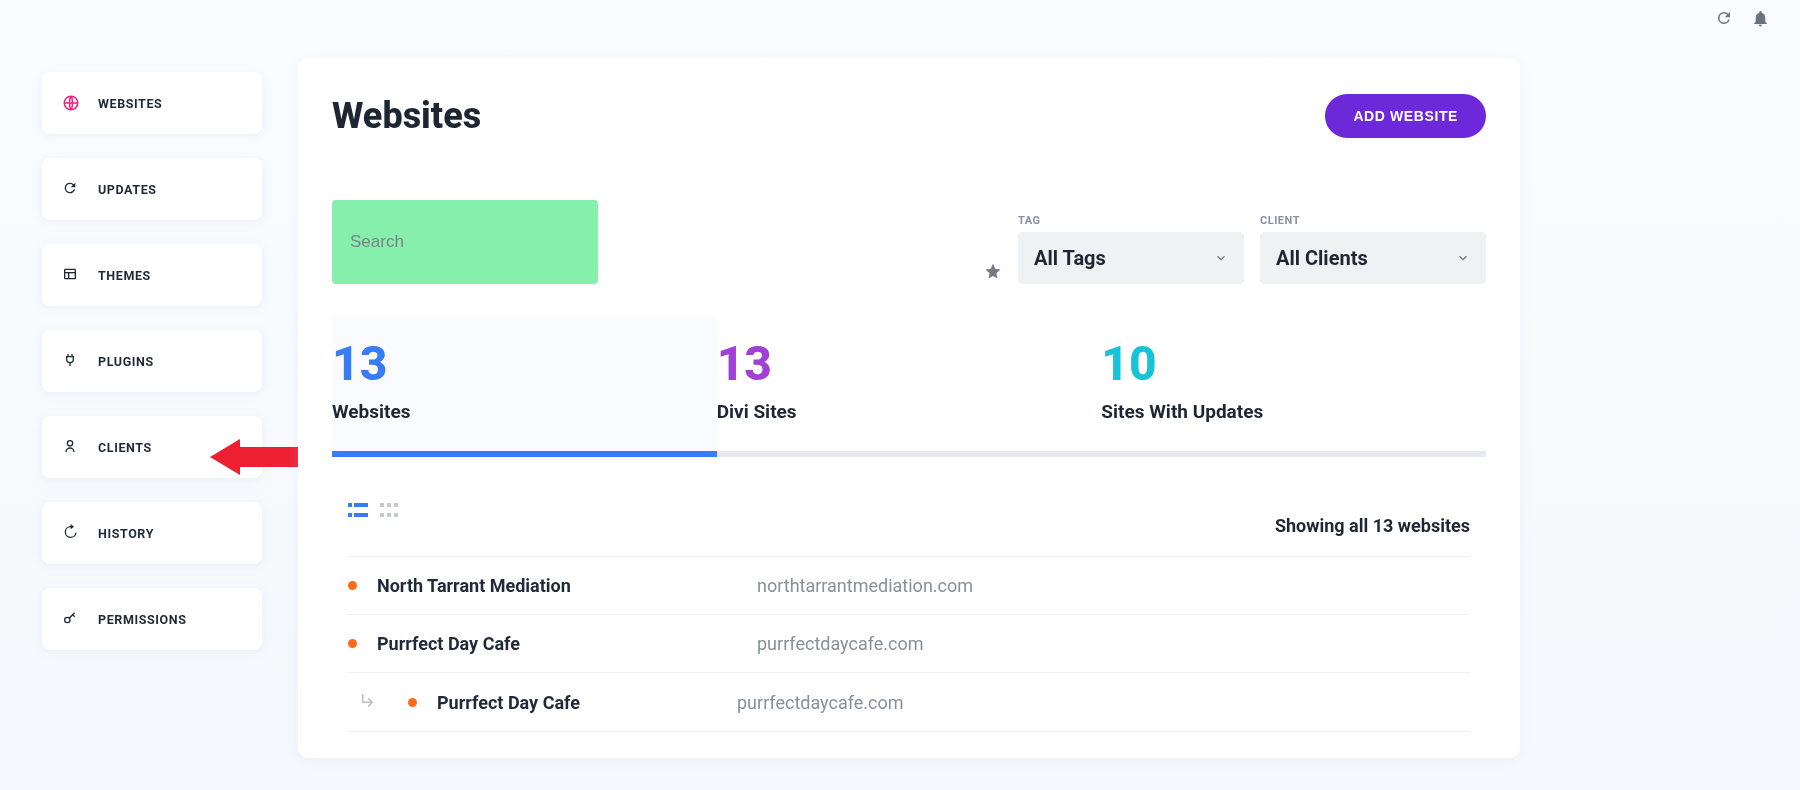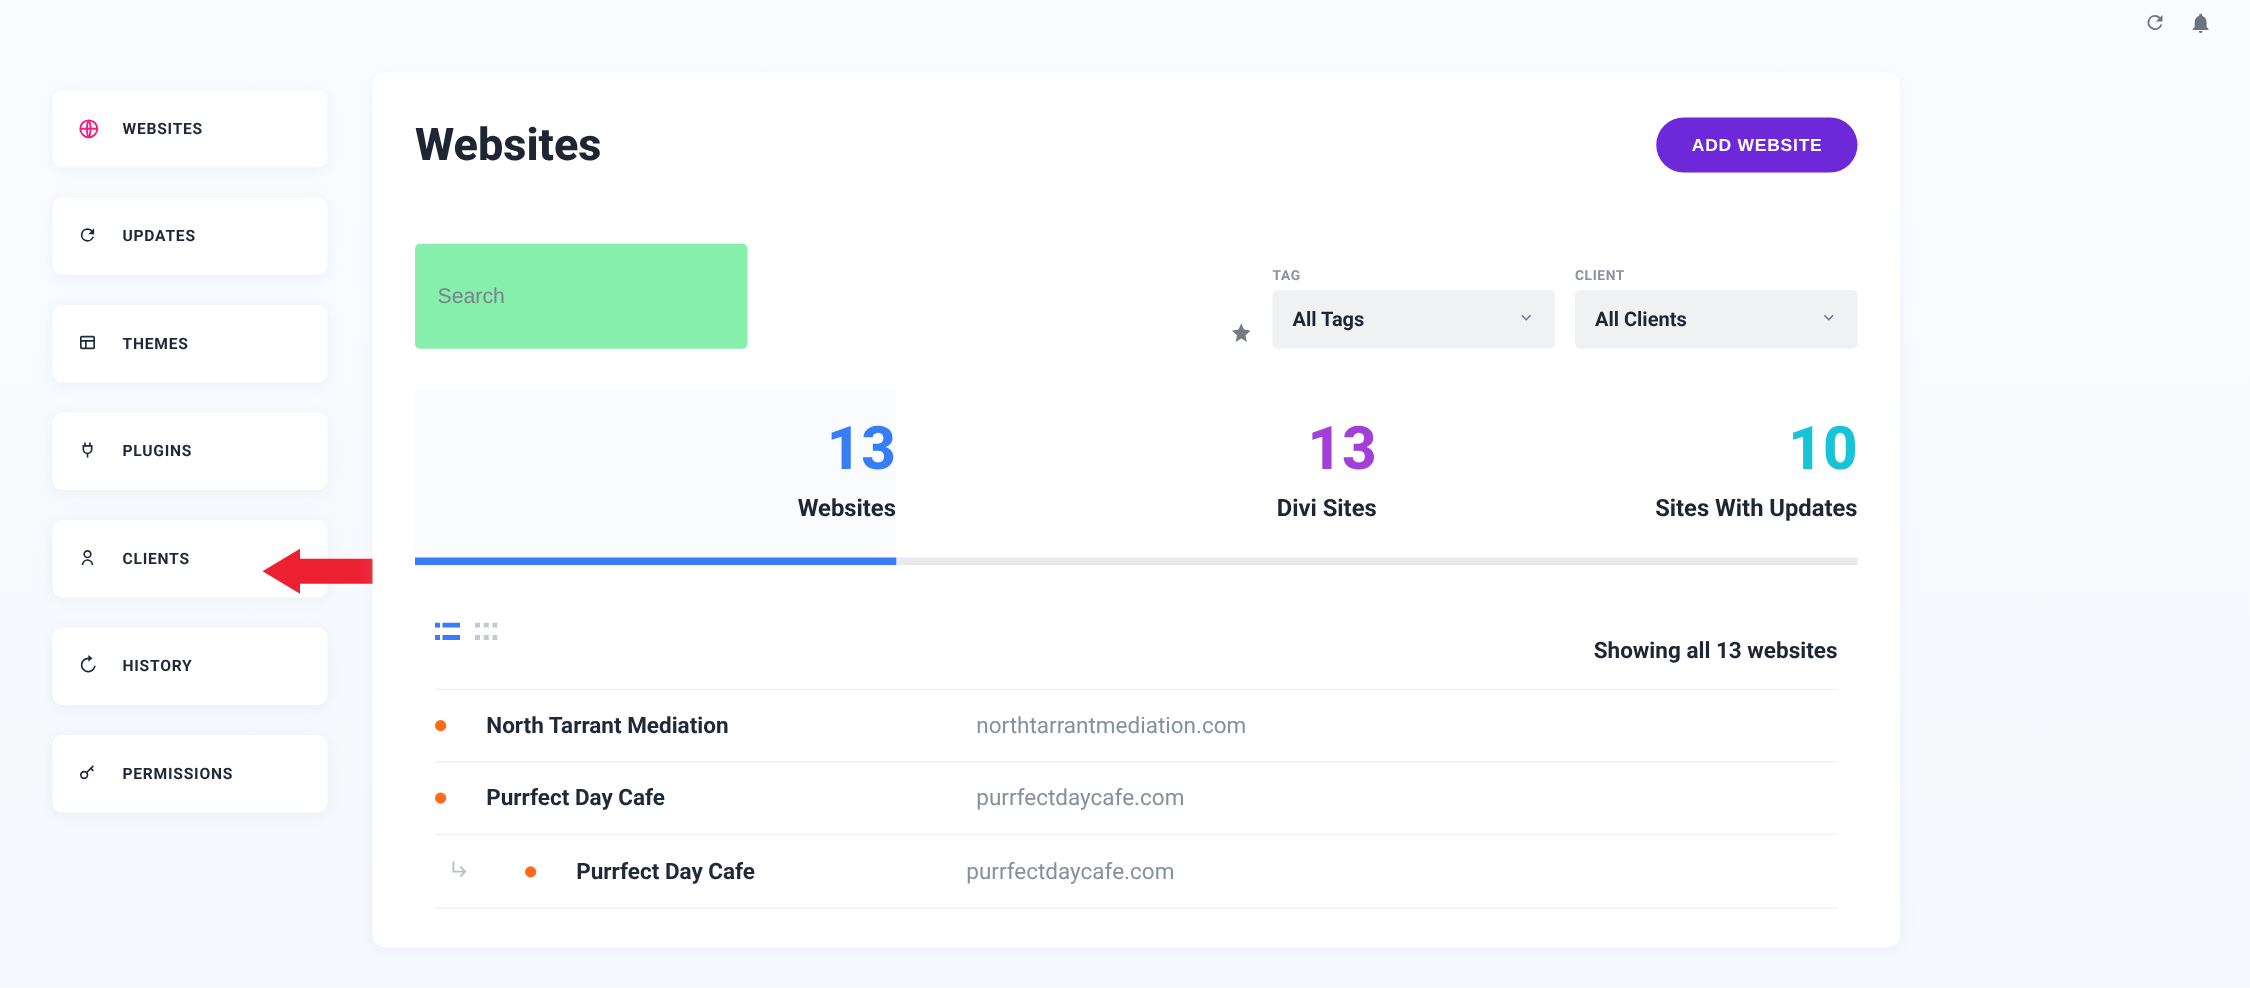--- a/index.html
+++ b/index.html
@@ -108,35 +108,35 @@
   }
   .select {
     background: #f0f1f3;
     border: none;
     border-radius: 4px;
     padding: 14px 16px;
     display: flex;
     align-items: center;
     justify-content: space-between;
     width: 226px;
-    font-size: 16px;
+    font-size: 20px;
     font-weight: 700;
     color: #1f2633;
     cursor: pointer;
     gap: 40px;
   }
   .chev svg { width: 14px; height: 14px; stroke: #6b7280; fill: none; stroke-width: 2; }
   .stats-row {
     display: flex;
     margin-top: 32px;
     border-bottom: 6px solid #e8e9ef;
   }
   .stat-card {
     flex: 1;
-    text-align: right;
+    text-align: left;
     padding: 24px 0 28px 0;
     position: relative;
     cursor: pointer;
   }
   .stat-card.active {
     background: #fafbfe;
   }
   .stat-card.active::after {
     content: "";
     position: absolute;
@@ -158,21 +158,21 @@
     border-bottom: 1px solid #eef0f3;
   }
   .view-switch { display: flex; gap: 12px; }
   .view-btn { cursor: pointer; }
   .showing-text { font-size: 18px; font-weight: 700; color: #1f2633; margin-top: 28px; }
   .site-row {
     display: flex;
     align-items: center;
     padding: 18px 0;
     border-bottom: 1px solid #eef0f3;
-    gap: 32px;
+    gap: 20px;
   }
   .indent-icon { width: 40px; text-align: center; color: #b9bfc9; flex-shrink:0; }
   .dot {
     width: 9px; height: 9px; border-radius: 50%;
     background: #ff6a1a;
     flex-shrink: 0;
   }
   .site-name { font-size: 18px; font-weight: 700; width: 360px; }
   .site-row.sub .site-name { width: 280px; }
   .site-url { font-size: 18px; color: #86909c; text-align: right; }

